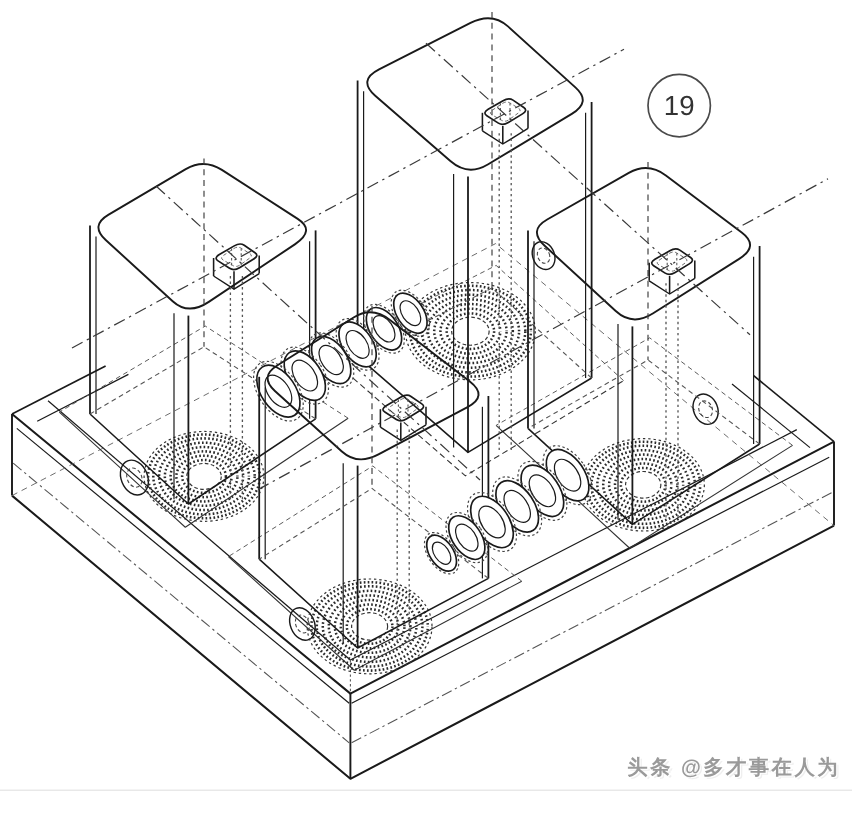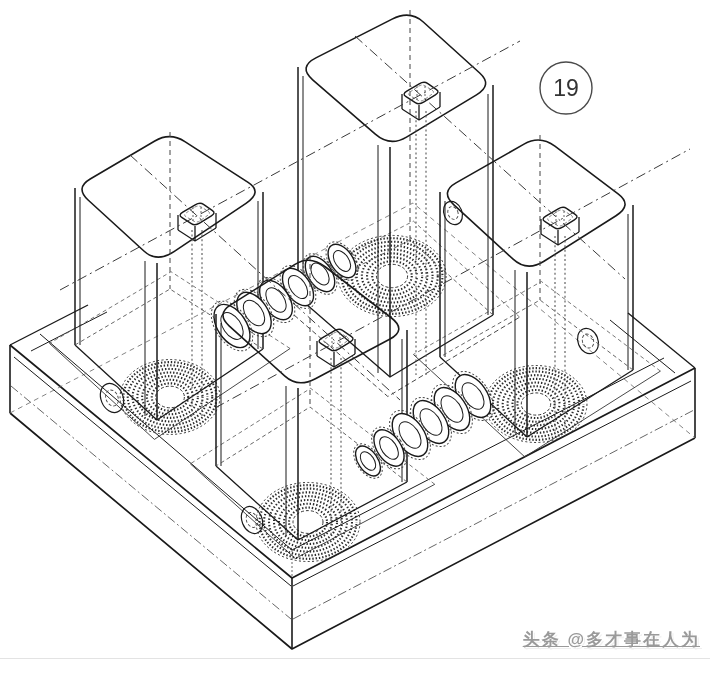--- a/index.html
+++ b/index.html
@@ -7,21 +7,20 @@
     position:relative;width:710px;height:663px;background:#fff;overflow:hidden;
     font-family:"Liberation Sans",sans-serif;
   }
   .stage svg{position:absolute;left:0;top:0;}
   .watermark{
     position:absolute;right:10px;bottom:12px;
     font-size:17px;font-weight:bold;letter-spacing:2px;
     color:#9a9a9a;
     text-shadow:1px 1px 0 #ffffff,2px 2px 0 #efefef;
     user-select:none;
-    text-decoration:underline;
   }
   .divider{
     position:absolute;left:0;right:0;bottom:4px;height:1px;background:#e3e3e3;
   }
   .callout-text{font-family:"Liberation Sans",sans-serif;}
 </style>
 </head>
 <body>
 
 <div class="stage">

